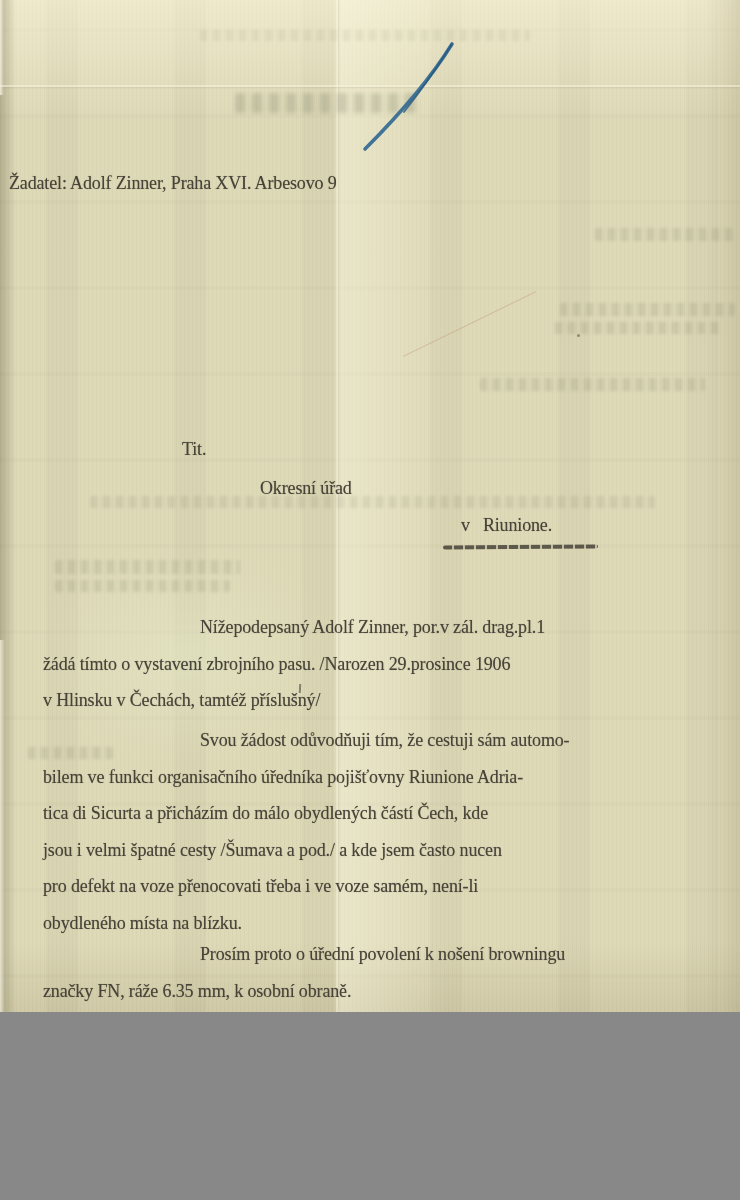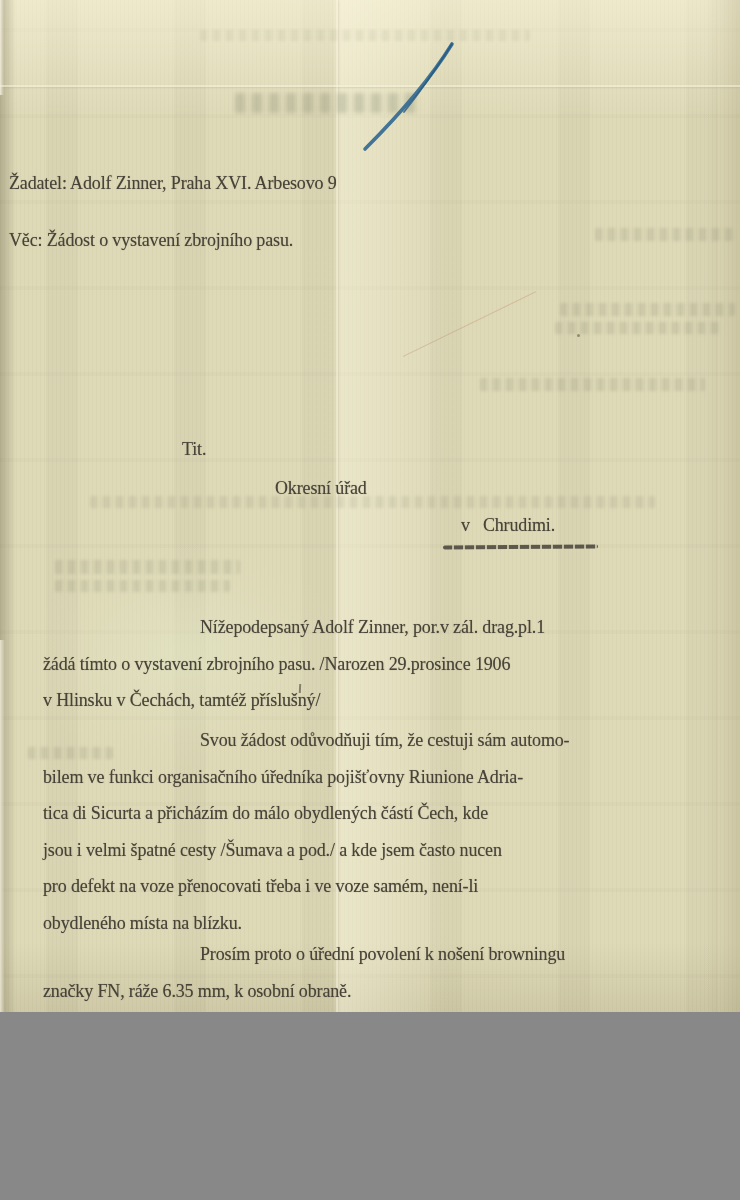--- a/index.html
+++ b/index.html
@@ -85,27 +85,26 @@
   <div class="ghost" style="left:90px;top:496px;width:565px;height:12px;opacity:.42"></div>
   <div class="ghost" style="left:55px;top:560px;width:185px;height:14px;"></div>
   <div class="ghost" style="left:55px;top:580px;width:175px;height:12px;"></div>
   <div class="ghost" style="left:28px;top:747px;width:85px;height:12px;"></div>
   <div class="speck" style="left:577px;top:334px;"></div>
   <div class="speck" style="left:617px;top:1166px;"></div>
   <div class="stray-tick"></div>
 
   <div class="tw size-body header-block" style="left:9px;top:136px;">
     <div class="tline">Žadatel: Adolf Zinner, Praha XVI. Arbesovo 9</div>
-    <div class="tline">Věc: Žádost o vystavení zbrojního pasu.</div>
   </div>
 
 
   <div class="tw size-body single" style="left:154px;top:439px;margin-left:28px;">Tit.</div>
-  <div class="tw size-body single" style="left:275px;top:478px;">Okresní úřad</div>
-  <div class="tw size-body single" style="left:461px;top:515px;">v   Chrudimi.</div>
+  <div class="tw size-body single" style="left:260px;top:478px;">Okresní úřad</div>
+  <div class="tw size-body single" style="left:461px;top:515px;">v   Riunione.</div>
   <div class="addr-underline"></div>
 
   <div class="tw size-body para" style="left:43px;top:609px;"><div class="tline">Nížepodepsaný Adolf Zinner, por.v zál. drag.pl.1</div><div class="tline">žádá tímto o vystavení zbrojního pasu. /Narozen 29.prosince 1906</div><div class="tline">v Hlinsku v Čechách, tamtéž příslušný/</div></div>
   <div class="tw size-body para" style="left:43px;top:722px;"><div class="tline">Svou žádost odůvodňuji tím, že cestuji sám automo-</div><div class="tline">bilem ve funkci organisačního úředníka pojišťovny Riunione Adria-</div><div class="tline">tica di Sicurta a přicházím do málo obydlených částí Čech, kde</div><div class="tline">jsou i velmi špatné cesty /Šumava a pod./ a kde jsem často nucen</div><div class="tline">pro defekt na voze přenocovati třeba i ve voze samém, není-li</div><div class="tline">obydleného místa na blízku.</div></div>
   <div class="tw size-body para" style="left:43px;top:936px;"><div class="tline">Prosím proto o úřední povolení k nošení browningu</div><div class="tline">značky FN, ráže 6.35 mm, k osobní obraně.</div></div>
 
   <svg class="overlay-svg" width="740" height="1200" viewBox="0 0 740 1200">
     <path d="M452 44 C431 78 398 116 365 149" fill="none" stroke="var(--pen-color,#336a93)" stroke-width="3.6" stroke-linecap="round" opacity="0.92"></path>
     <path d="M452 44 C438 66 420 92 404 112" fill="none" stroke="#24577e" stroke-width="1.8" stroke-linecap="round" opacity="0.8"></path>
   </svg>

